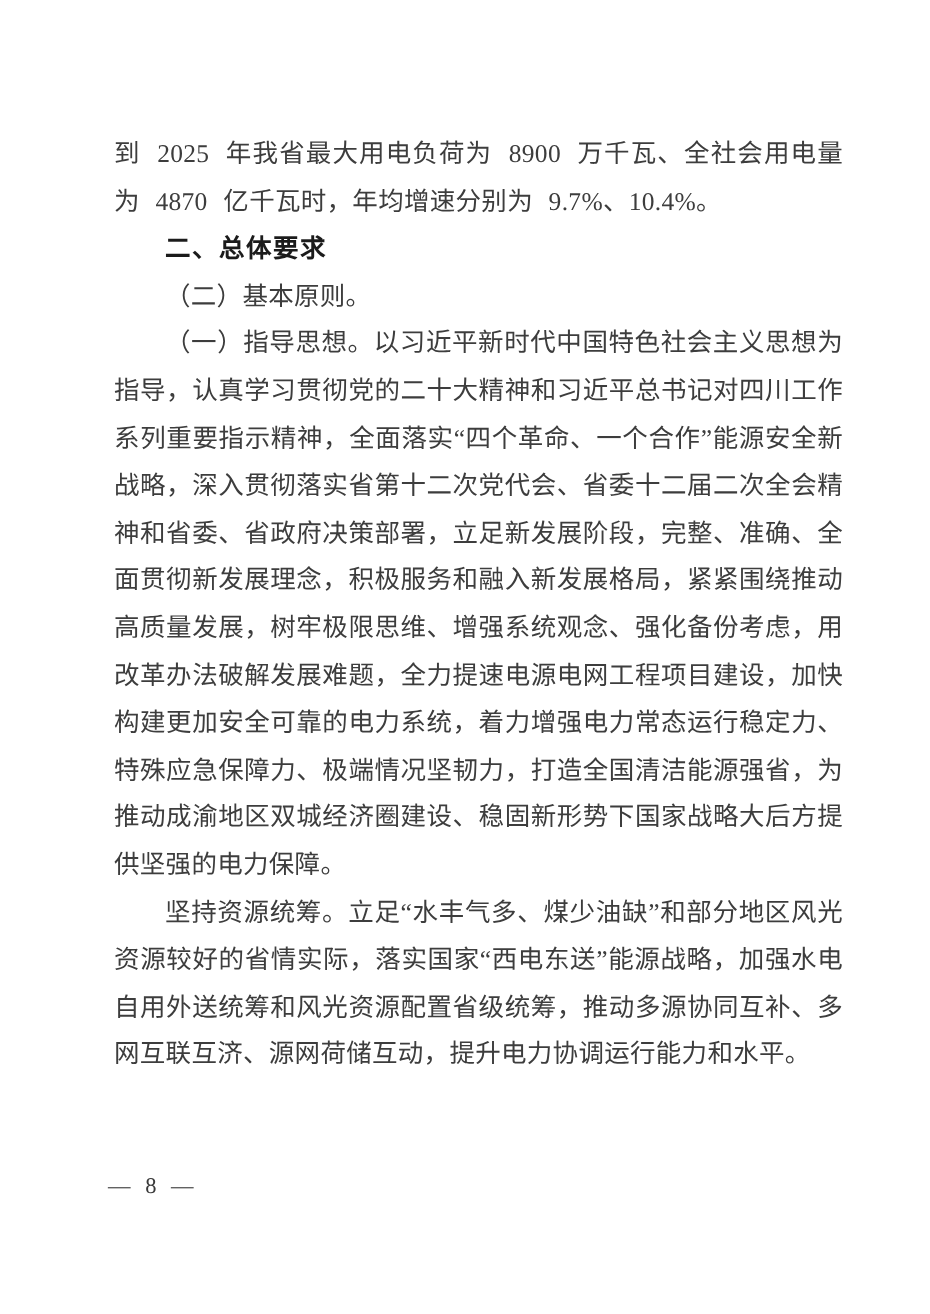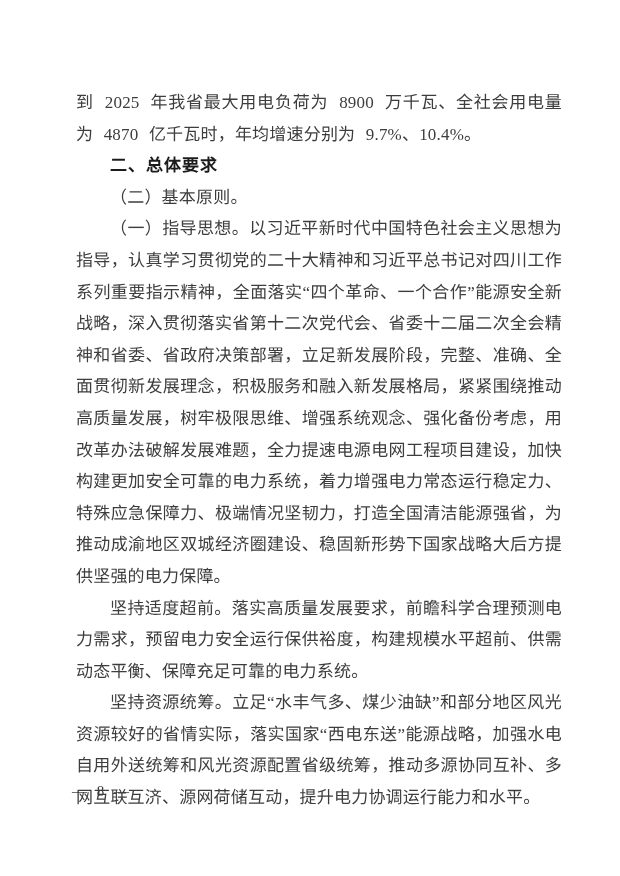--- a/index.html
+++ b/index.html
@@ -72,20 +72,19 @@
 
   <div class="content">
     <p class="para no-indent">到 2025 年我省最大用电负荷为 8900 万千瓦、全社会用电量为 4870 亿千瓦时，年均增速分别为 9.7%、10.4%。</p>
 
     <h2 class="heading">二、总体要求</h2>
 
     <p class="para">（二）基本原则。</p>
 
     <p class="para">（一）指导思想。以习近平新时代中国特色社会主义思想为指导，认真学习贯彻党的二十大精神和习近平总书记对四川工作系列重要指示精神，全面落实“四个革命、一个合作”能源安全新战略，深入贯彻落实省第十二次党代会、省委十二届二次全会精神和省委、省政府决策部署，立足新发展阶段，完整、准确、全面贯彻新发展理念，积极服务和融入新发展格局，紧紧围绕推动高质量发展，树牢极限思维、增强系统观念、强化备份考虑，用改革办法破解发展难题，全力提速电源电网工程项目建设，加快构建更加安全可靠的电力系统，着力增强电力常态运行稳定力、特殊应急保障力、极端情况坚韧力，打造全国清洁能源强省，为推动成渝地区双城经济圈建设、稳固新形势下国家战略大后方提供坚强的电力保障。</p>
 
-    <p class="para">坚持适度超前。落实高质量发展要求，前瞻科学合理预测电力需求，预留电力安全运行保供裕度，构建规模水平超前、供需动态平衡、保障充足可靠的电力系统。</p>
 
     <p class="para">坚持资源统筹。立足“水丰气多、煤少油缺”和部分地区风光资源较好的省情实际，落实国家“西电东送”能源战略，加强水电自用外送统筹和风光资源配置省级统筹，推动多源协同互补、多网互联互济、源网荷储互动，提升电力协调运行能力和水平。</p>
   </div>
 
   <div class="footer">— 8 —</div>
 
 </div>
 
 </body></html>

